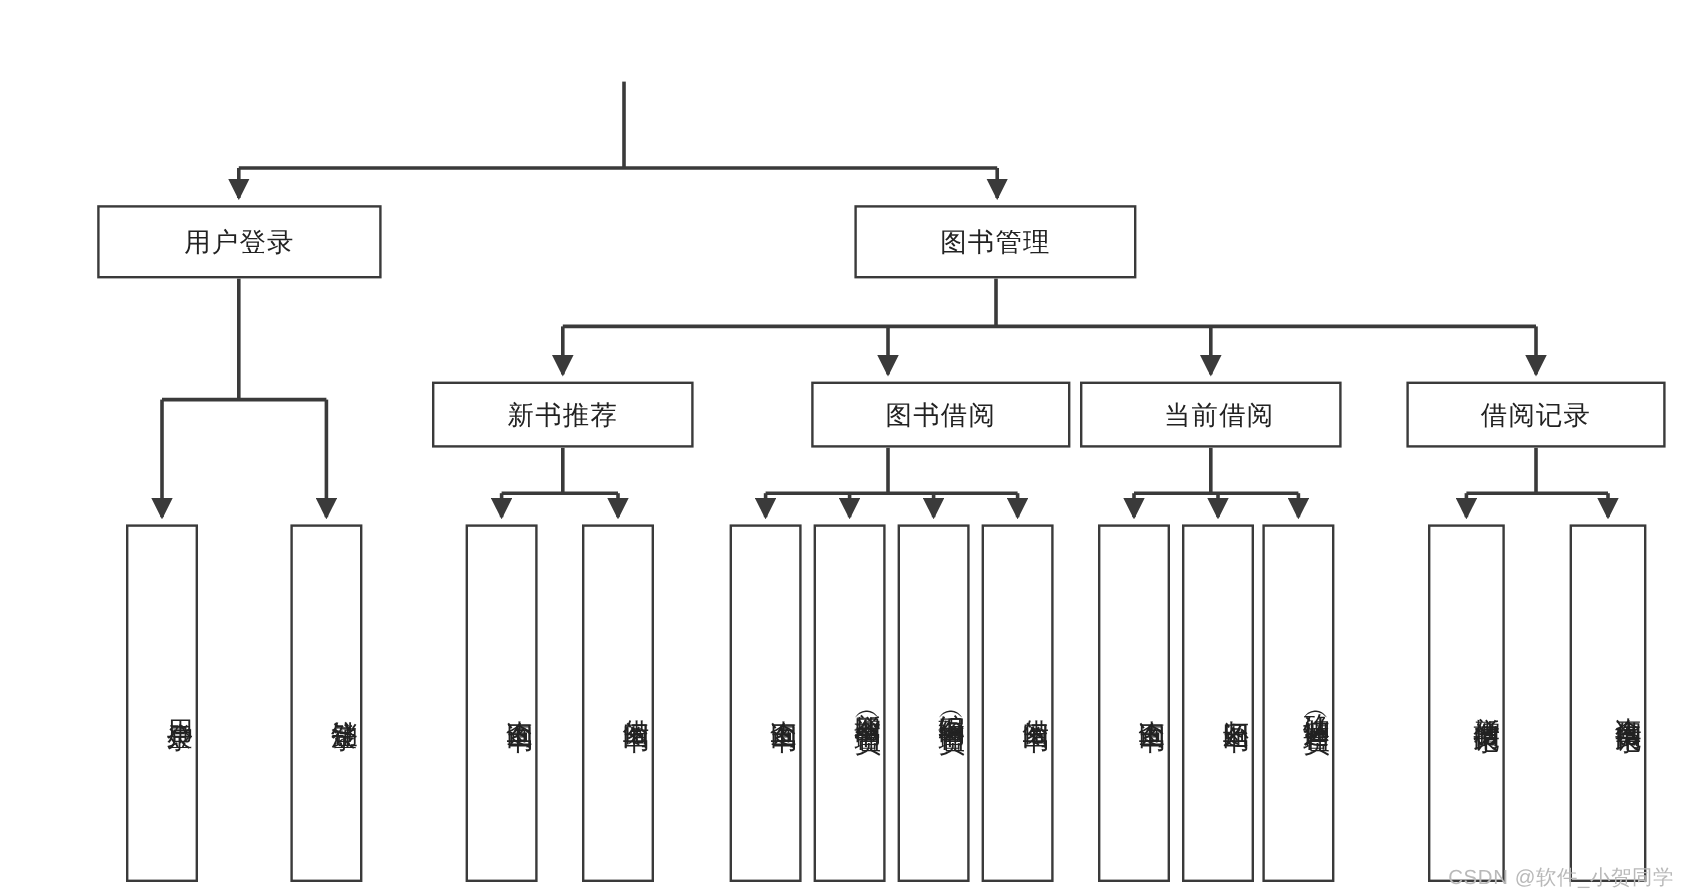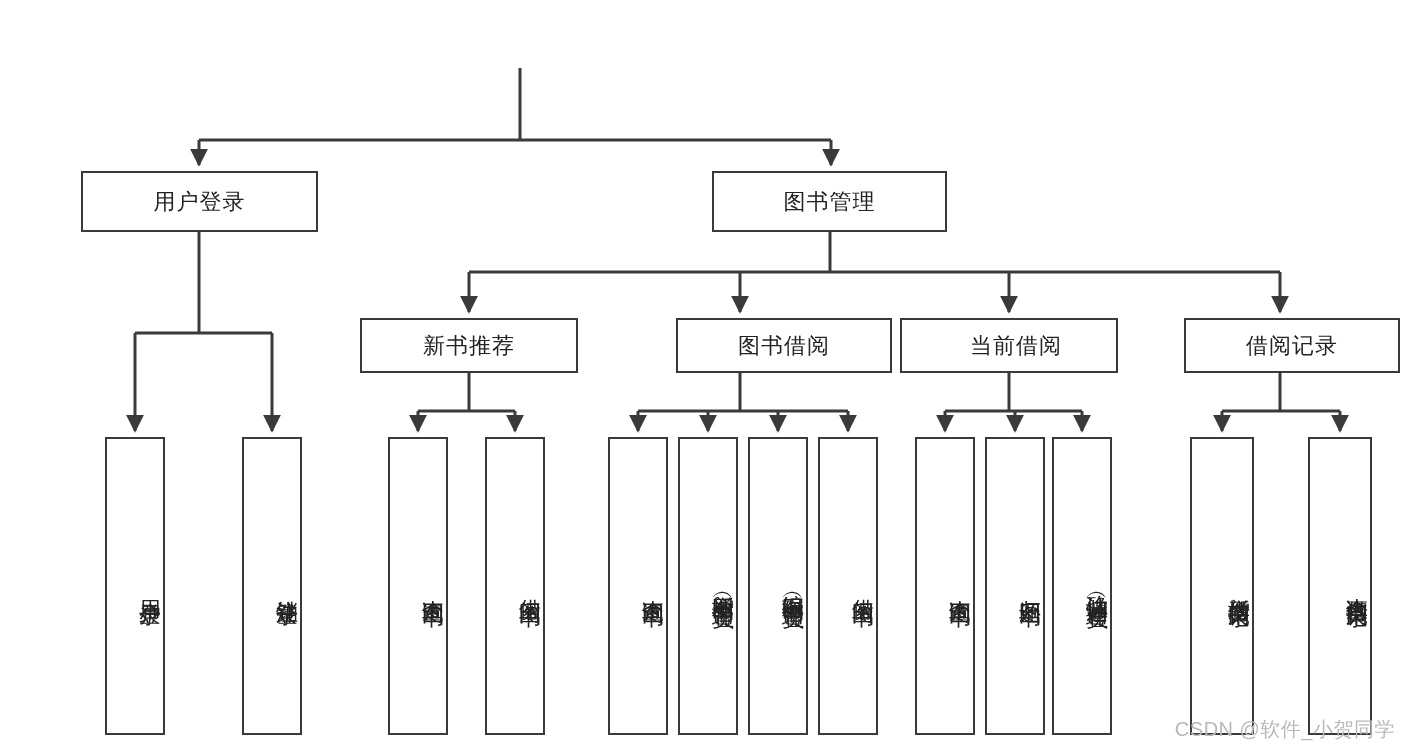--- a/index.html
+++ b/index.html
@@ -55,21 +55,21 @@
   .node.vertical > span {
     writing-mode: vertical-rl;
     text-orientation: upright;
     display: block;
     text-align: center;
   }
   .watermark {
     position: absolute;
     right: 10px;
     bottom: 4px;
-    font-size: 20px;
+    font-size: 17px;
     color: #b9b9b9;
     letter-spacing: 0.5px;
     white-space: nowrap;
   }
 </style>
 </head>
 <body>
 
 <div id="diagram-root">
 
@@ -148,21 +148,21 @@
 
   <div class="node horizontal" style="left: 360px; top: 318px; width: 218px; height: 55px; border-color: rgb(58, 58, 58); background: rgb(255, 255, 255); color: rgb(34, 34, 34);">
     <span>新书推荐</span>
   </div>
   <div class="node horizontal" style="left: 632px; top: 318px; width: 216px; height: 55px; border-color: rgb(58, 58, 58); background: rgb(255, 255, 255); color: rgb(34, 34, 34); margin-left: 44px;">
     <span>图书借阅</span>
   </div>
   <div class="node horizontal" style="left: 900px; top: 318px; width: 218px; height: 55px; border-color: rgb(58, 58, 58); background: rgb(255, 255, 255); color: rgb(34, 34, 34); padding-left: 14px;">
     <span>当前借阅</span>
   </div>
-  <div class="node horizontal" style="left: 1172px; top: 318px; width: 216px; height: 55px; border-color: rgb(58, 58, 58); background: rgb(255, 255, 255); color: rgb(34, 34, 34); margin-left: 12px;">
+  <div class="node horizontal" style="left: 1172px; top: 318px; width: 216px; height: 55px; border-color: rgb(58, 58, 58); background: rgb(255, 255, 255); color: rgb(34, 34, 34);">
     <span>借阅记录</span>
   </div>
 
   <div class="node vertical" style="left: 105px; top: 437px; width: 60px; height: 298px; border-color: rgb(58, 58, 58); background: rgb(255, 255, 255); color: rgb(34, 34, 34);">
     <span>用户登录</span>
   </div>
   <div class="node vertical" style="left: 242px; top: 437px; width: 60px; height: 298px; border-color: rgb(58, 58, 58); background: rgb(255, 255, 255); color: rgb(34, 34, 34);">
     <span>注销登录</span>
   </div>
   <div class="node vertical" style="left: 388px; top: 437px; width: 60px; height: 298px; border-color: rgb(58, 58, 58); background: rgb(255, 255, 255); color: rgb(34, 34, 34);">

